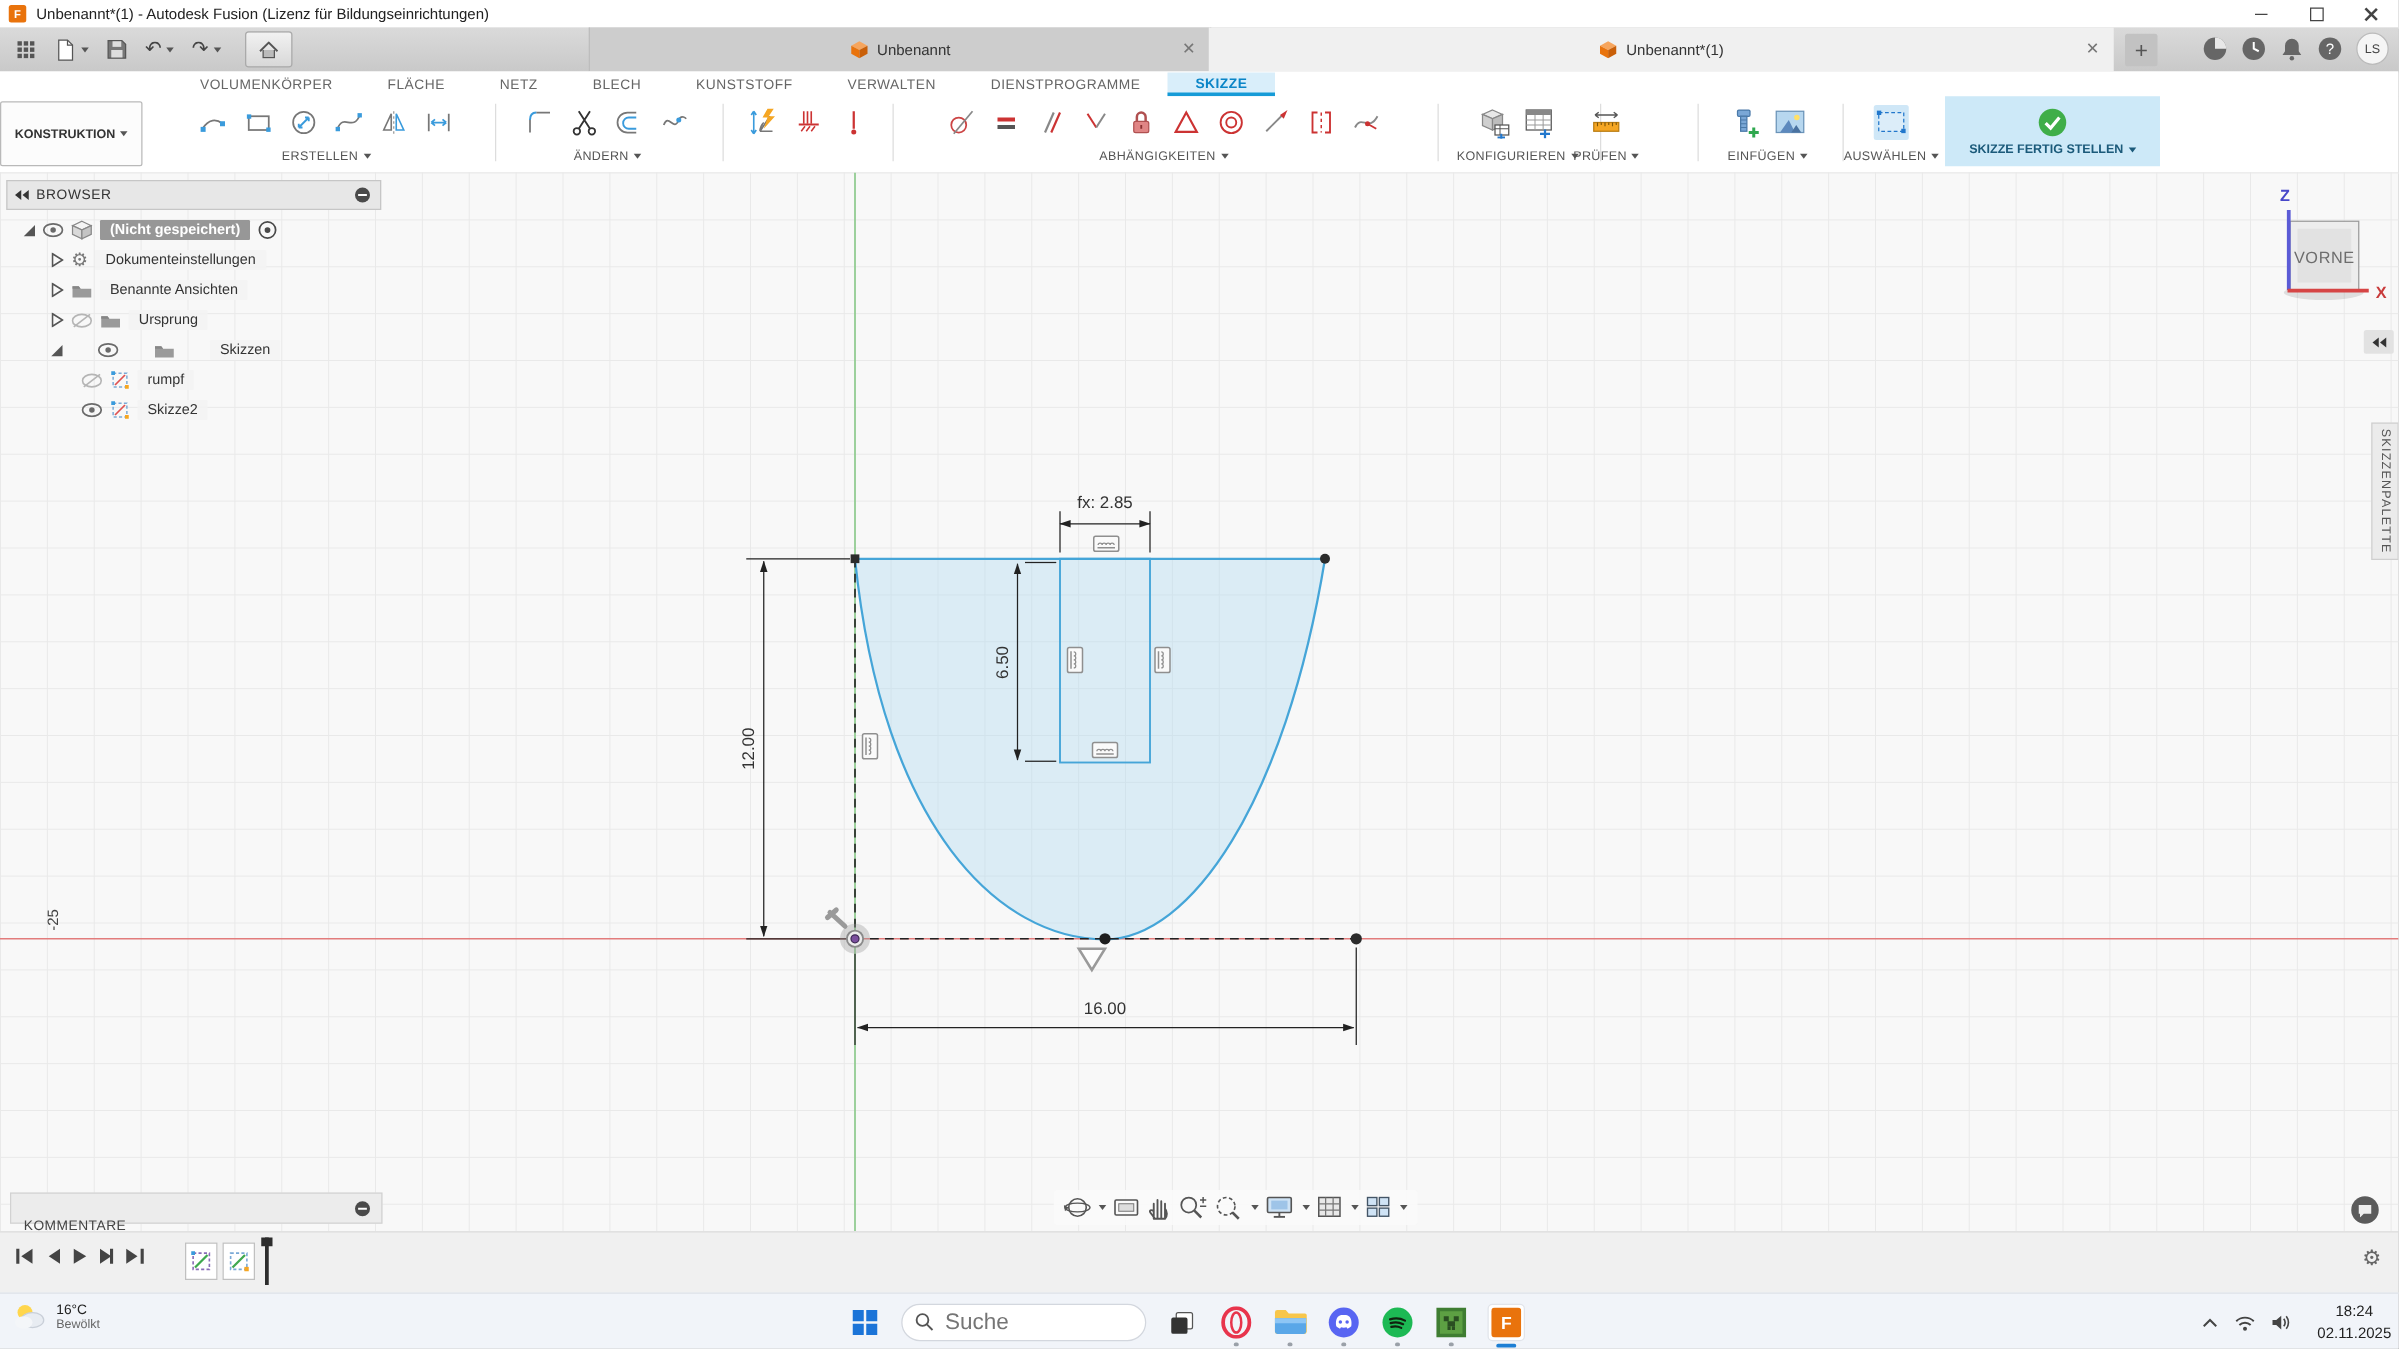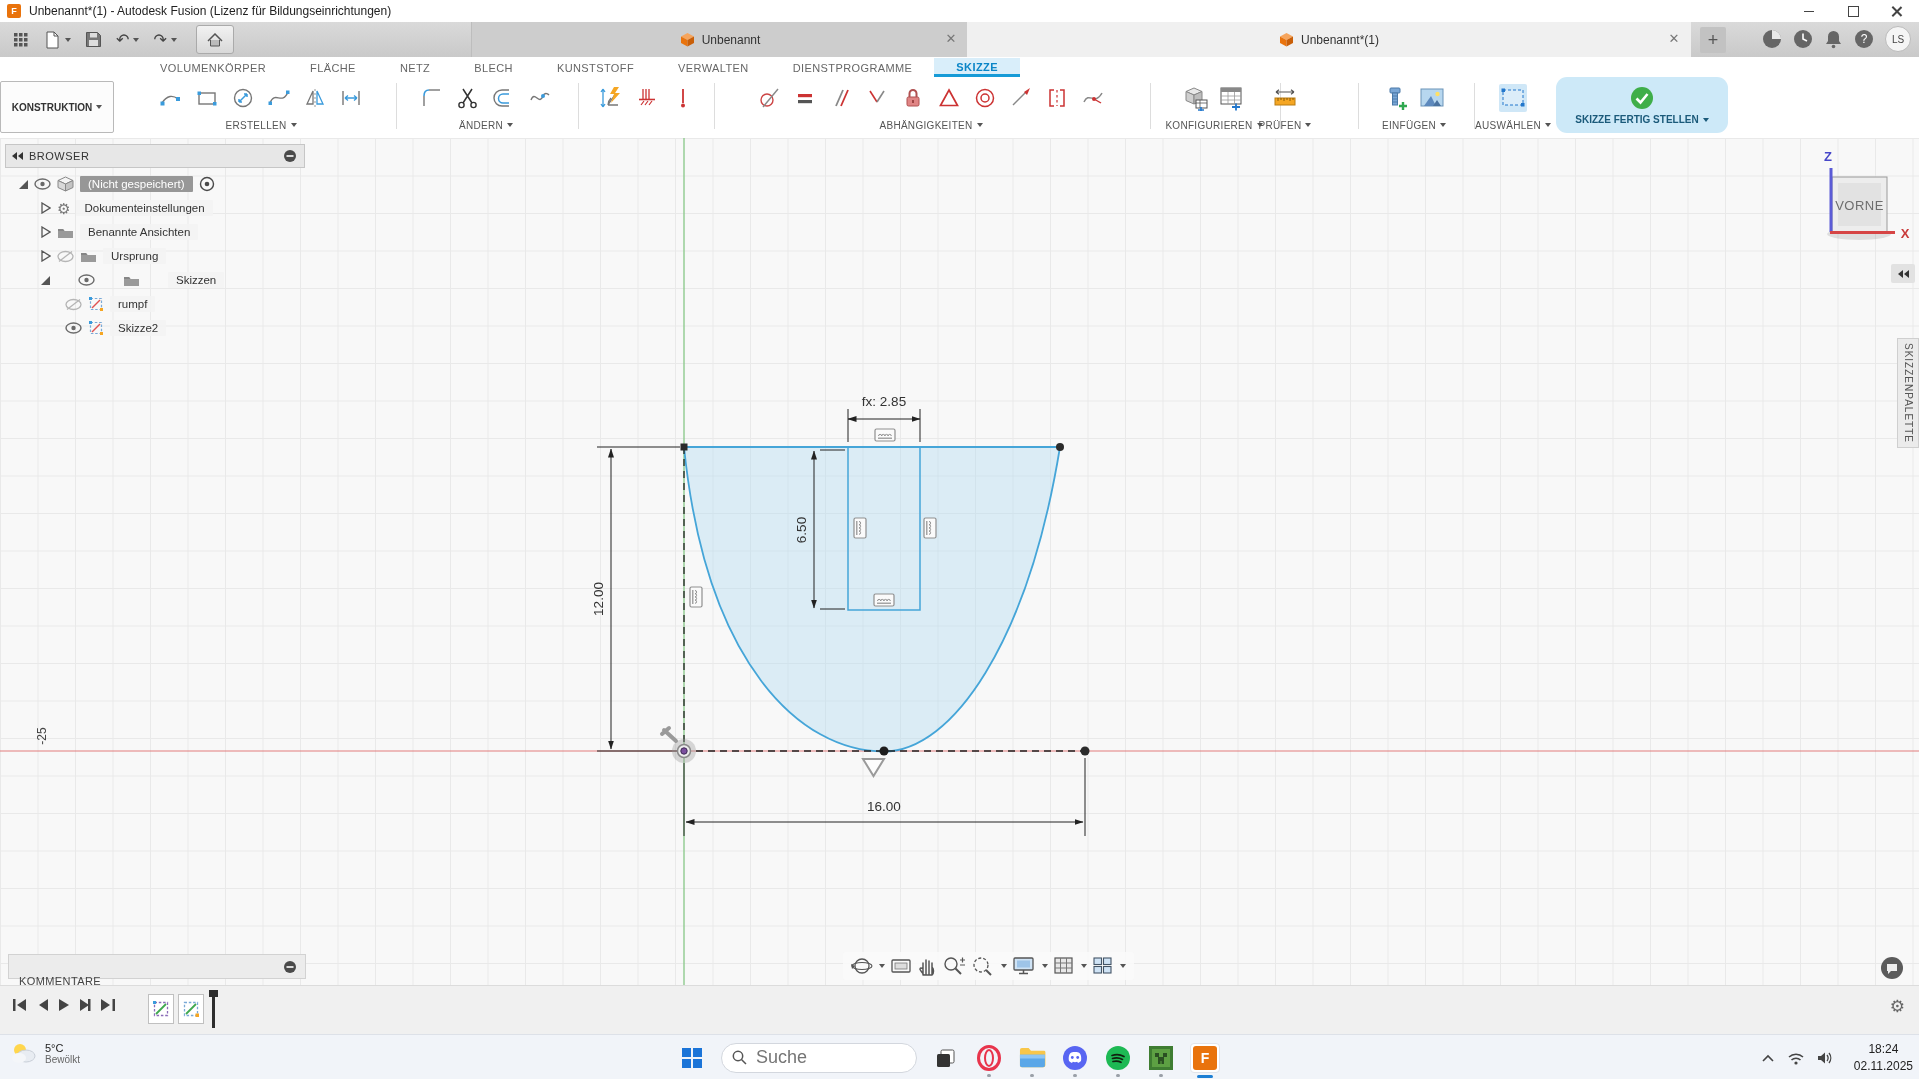--- a/index.html
+++ b/index.html
@@ -48,34 +48,34 @@
           border-radius:2px;display:flex;align-items:center;justify-content:center;font-size:10px;font-weight:bold;color:#333;}
   .caret{width:0;height:0;border-left:3.5px solid transparent;border-right:3.5px solid transparent;
          border-top:4px solid #555;display:inline-block;margin-left:4px;}
   .grp{position:absolute;top:2px;display:flex;flex-direction:column;align-items:center;height:57px;}
   .grp-icons{display:flex;align-items:center;gap:8px;height:38px;}
   .ti{width:28px;height:28px;display:flex;align-items:center;justify-content:center;border-radius:2px;}
   .ti.sel{background:#cfe7f7;}
   .grp-label{height:16px;display:flex;align-items:center;font-size:10px;color:#555;letter-spacing:.3px;}
   .vdiv{position:absolute;top:6px;height:46px;width:1px;background:#ddd;}
   .finish-btn{position:absolute;left:1556px;top:0px;width:172px;height:56px;background:#cde9f8;
-              display:flex;flex-direction:column;align-items:center;justify-content:center;gap:3px;border-radius:11px;}
+              display:flex;flex-direction:column;align-items:center;justify-content:center;gap:3px;}
   .finish-label{font-size:10px;color:#1b5a7a;font-weight:bold;display:flex;align-items:center;}
   
   .canvas{position:absolute;left:0;top:138px;width:1919px;height:847px;background:#f8f8f8;
           background-image:linear-gradient(#e9e9e9 1px,transparent 1px),linear-gradient(90deg,#e9e9e9 1px,transparent 1px);
           background-size:37.5px 37.5px;}
   
   .browser{position:absolute;left:5px;top:144px;width:300px;}
   .browser-head{height:22px;background:rgba(230,230,230,.96);border:1px solid #c6c6c6;
                 display:flex;align-items:center;font-size:11px;color:#333;letter-spacing:.5px;}
   .btree{padding-top:4px;}
   .brow{height:24px;display:flex;align-items:center;gap:6px;}
   .bchip{background:rgba(243,243,243,.9);padding:2px 8px;font-size:11.5px;color:#333;border-radius:1px;}
-  .bchip.selected{background:#979797;color:#fff;font-weight:normal;}
+  .bchip.selected{background:#979797;color:#fff;font-weight:bold;}
   .tri-open{width:0;height:0;border-left:9px solid transparent;border-bottom:9px solid #555;}
   .gear-glyph{font-size:15px;color:#787878;line-height:1;}
   
   .comments{position:absolute;left:8px;top:954px;width:296px;height:23px;background:#ececec;
             border:1px solid #d2d2d2;display:flex;align-items:center;font-size:11px;color:#444;letter-spacing:.4px;}
   .navbar{position:absolute;left:843px;top:952px;height:28px;display:flex;align-items:center;gap:5px;
           background:rgba(250,250,250,.85);border-radius:3px;padding:0 8px;}
   .nav-item{display:flex;align-items:center;gap:2px;}
   .palette-tab{position:absolute;right:0;top:338px;width:20px;height:108px;background:#ebebeb;border:1px solid #cfcfcf;
                display:flex;align-items:center;justify-content:center;}
@@ -838,21 +838,21 @@
   </div>
 
   <div class="taskbar">
     <div class="weather">
       <svg width="28" height="26">
         <circle cx="10" cy="10" r="6" fill="#ffd64d"></circle>
         <ellipse cx="16" cy="16" rx="9" ry="6" fill="#e8ecf2" stroke="#c9cfd8"></ellipse>
         <ellipse cx="9" cy="18" rx="7" ry="5" fill="#f4f6f9"></ellipse>
       </svg>
       <div>
-        <div class="t1">5°C</div>
+        <div class="t1">16°C</div>
         <div class="t2">Bewölkt</div>
       </div>
     </div>
 
     <div class="tb-center">
       <span class="appico">
         <svg width="20" height="20">
             <rect x="0" y="0" width="9" height="9" fill="#1b74d8"></rect>
             <rect x="11" y="0" width="9" height="9" fill="#1b74d8"></rect>
             <rect x="0" y="11" width="9" height="9" fill="#1b74d8"></rect>

